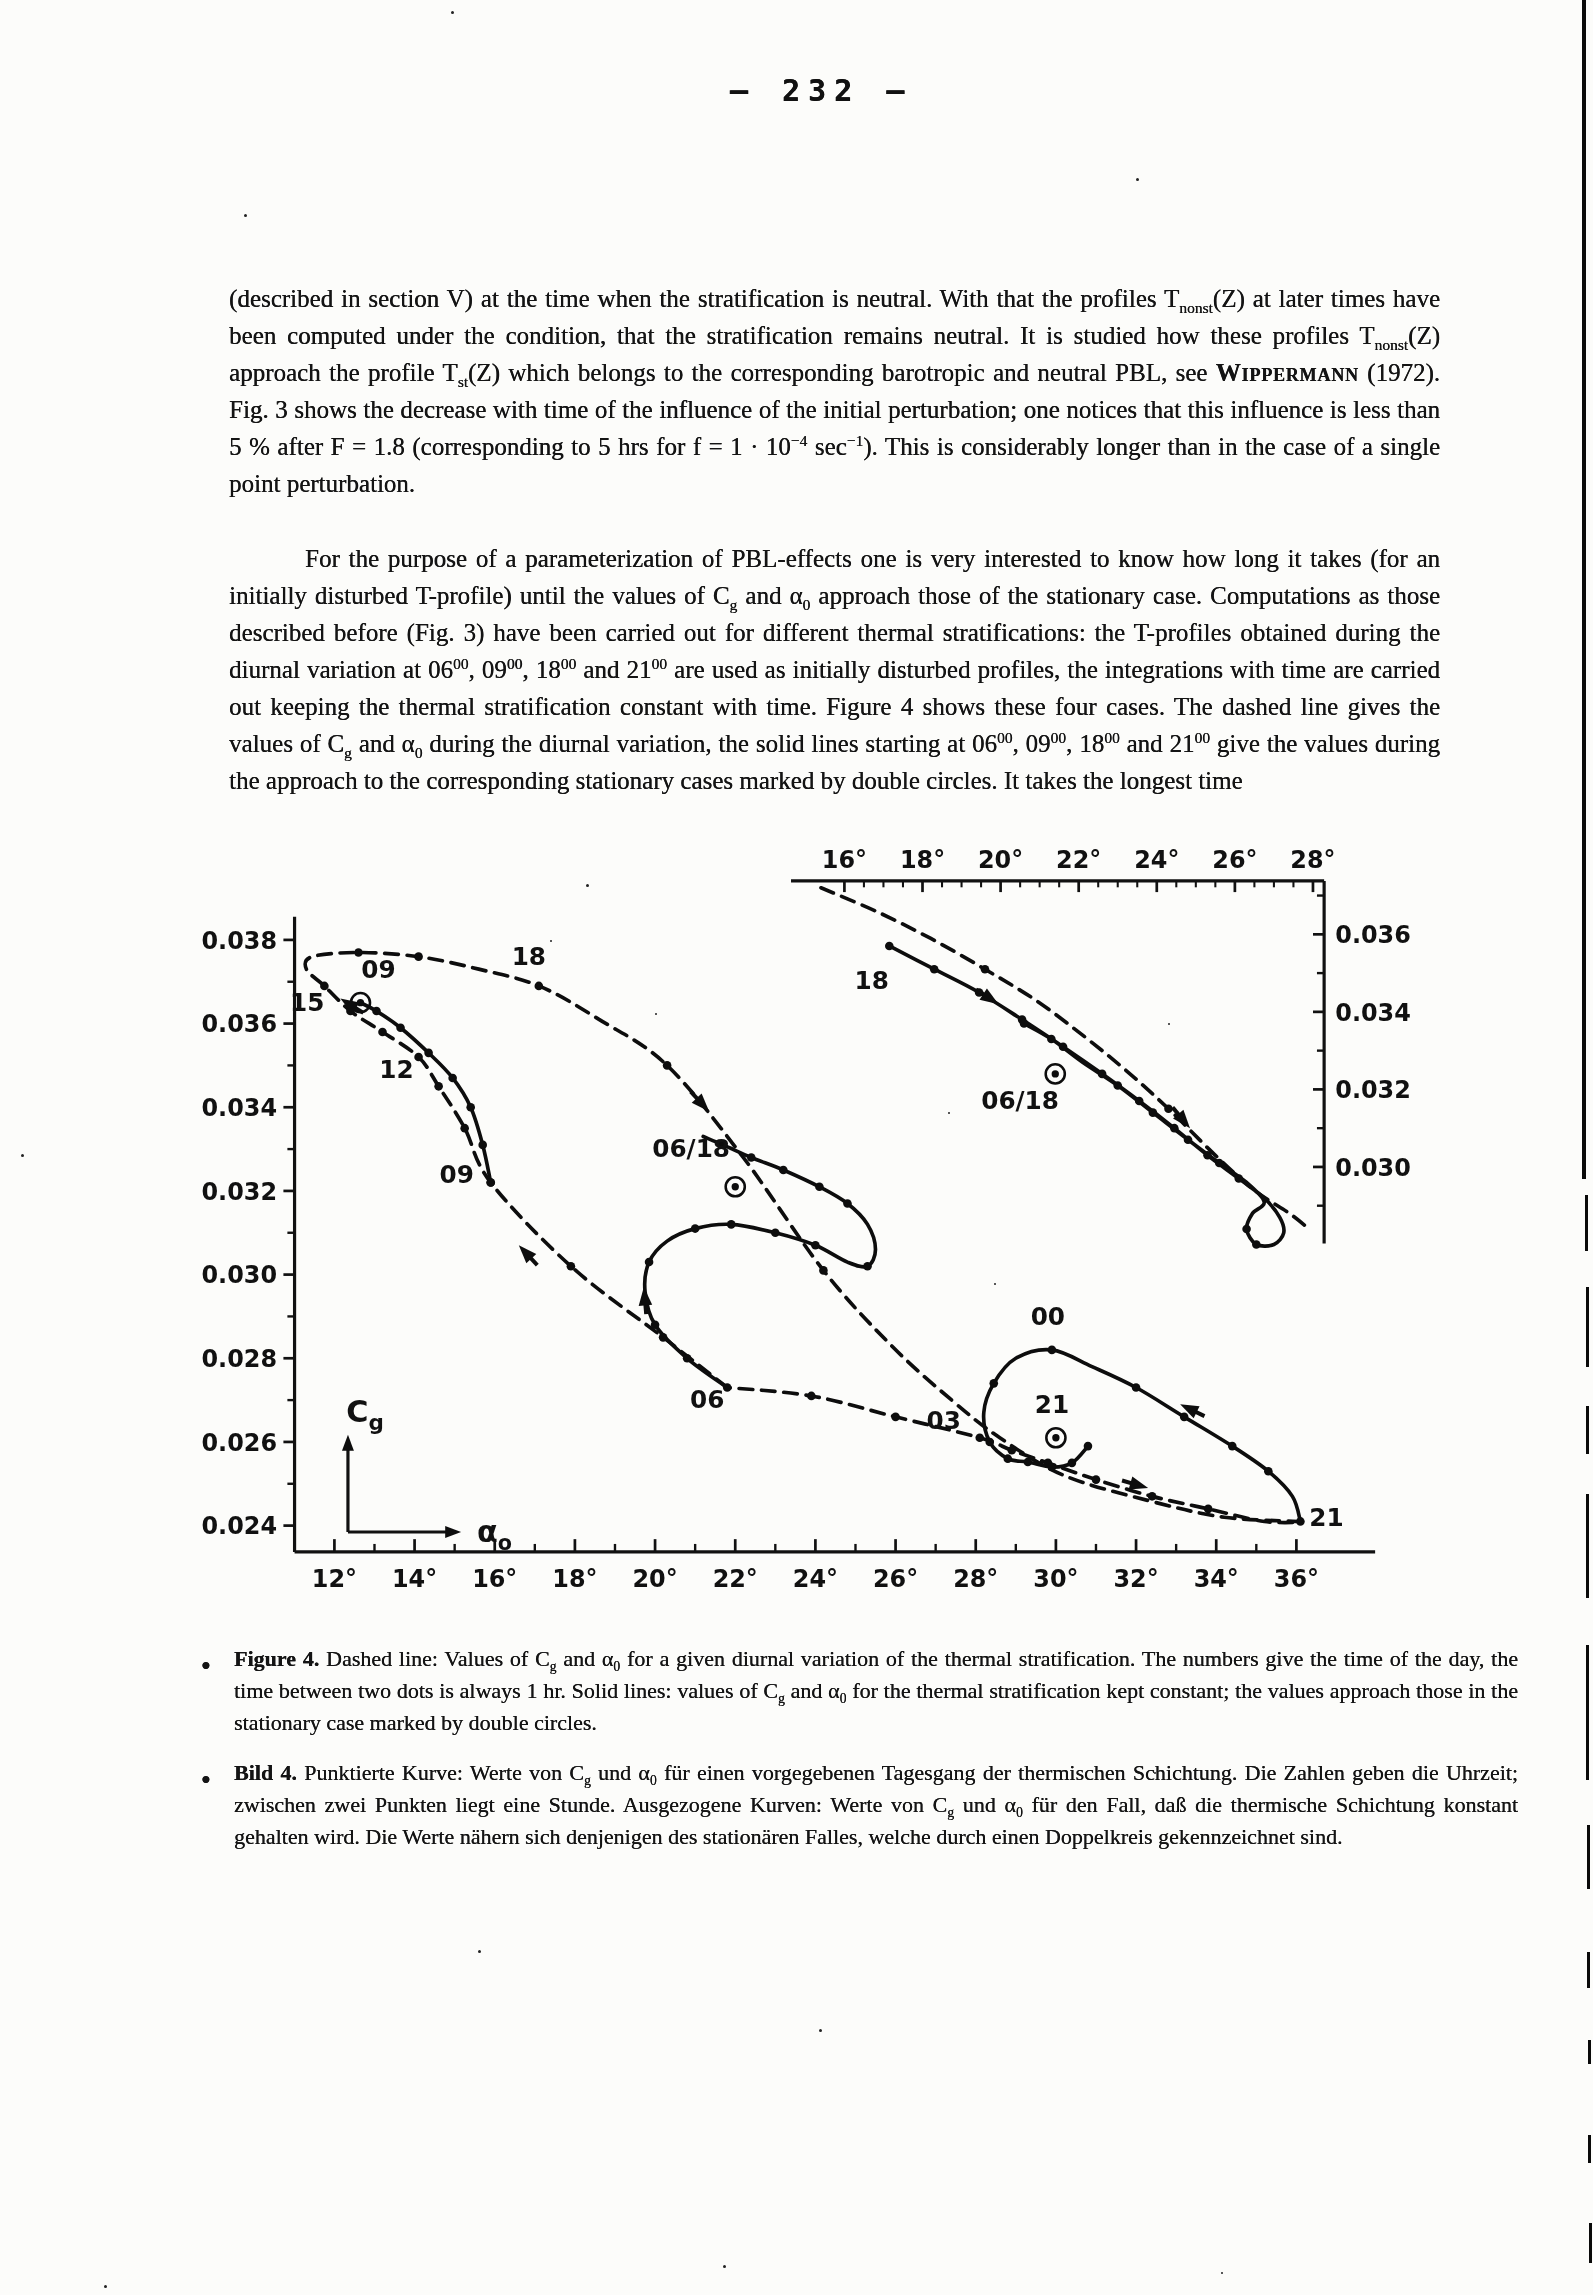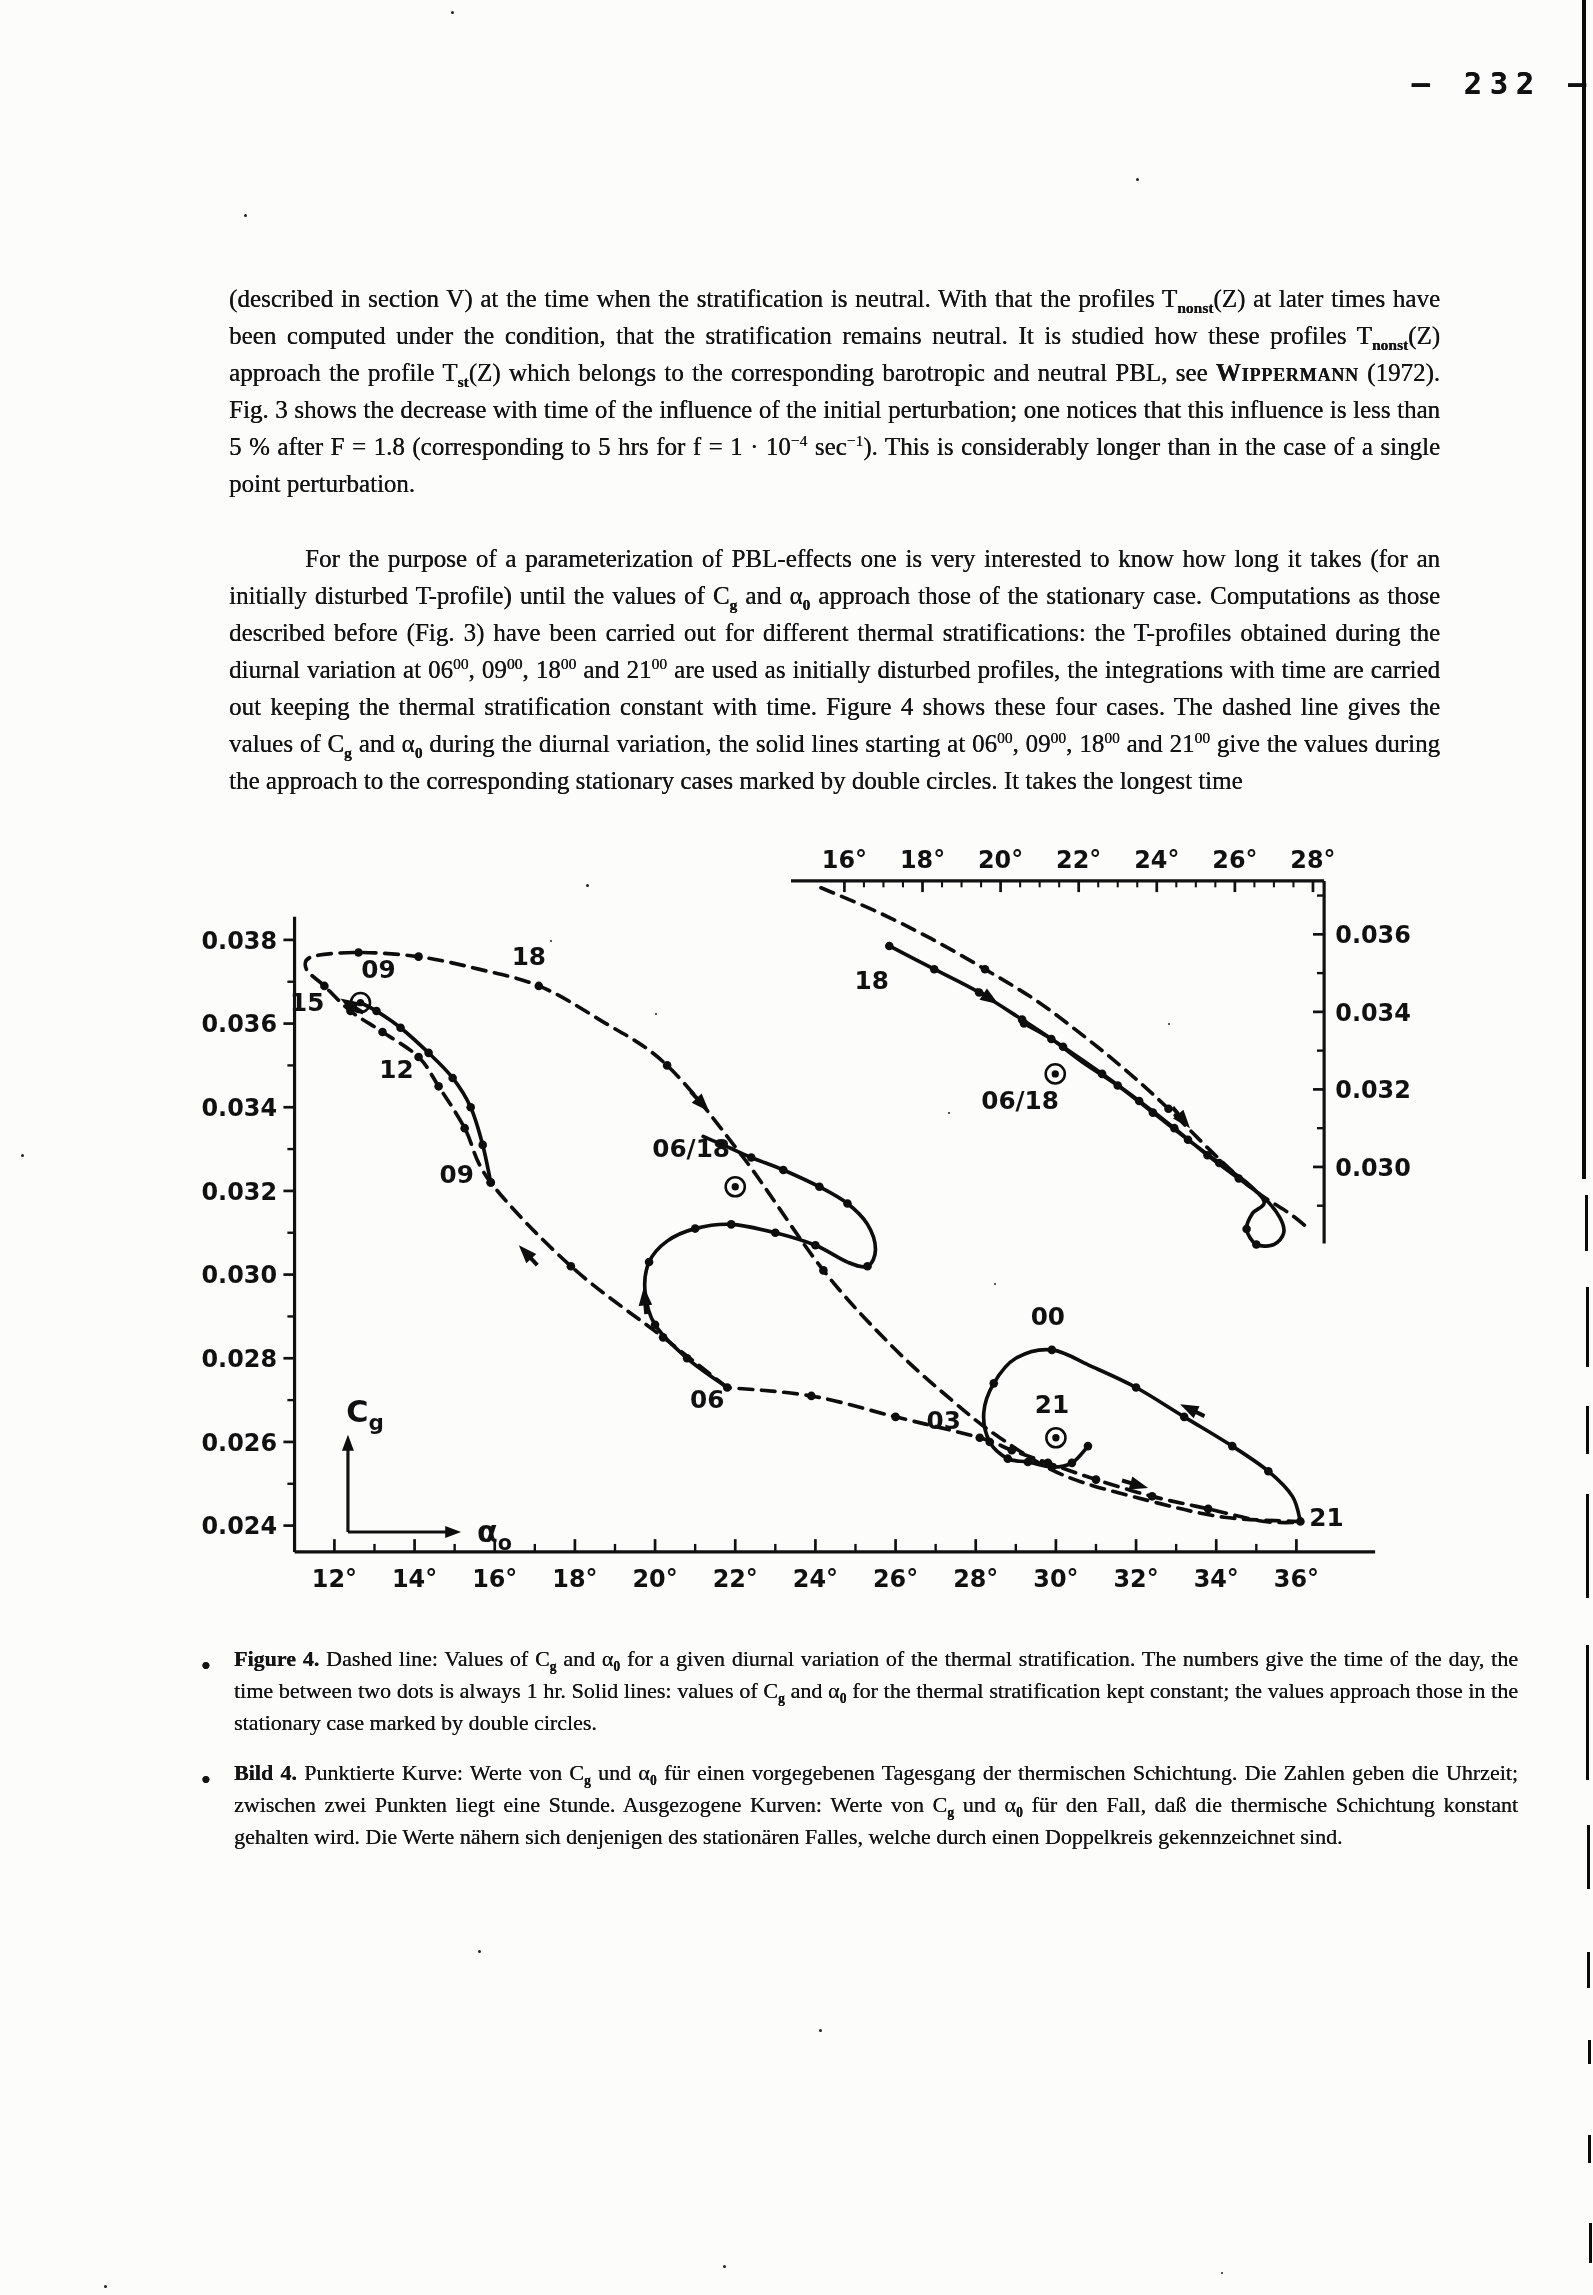--- a/index.html
+++ b/index.html
@@ -1,24 +1,24 @@
 <!DOCTYPE html>
 <html style="font-size:12.7px"><head>
 <meta charset="utf-8">
 <style>
   html,body{margin:0;padding:0;background:#e8e8e6;}
   #page{position:relative;width:1594px;height:2295px;background:#fcfcfa;color:#111;
         font-family:"Liberation Serif",serif;overflow:hidden;}
   .txt{position:absolute;font-size:25px;line-height:37px;text-align:justify;
        color:#141414;text-shadow:0.3px 0 0 #141414;}
-  #pagenum{position:absolute;top:66px;left:48px;width:1546px;text-align:right;
+  #pagenum{position:absolute;top:73px;left:48px;width:1546px;text-align:center;
            font-family:"DejaVu Sans Mono",monospace;font-weight:bold;font-size:30px;
            letter-spacing:8px;text-shadow:0.4px 0 0 #111;}
   .indent{ text-indent:76px; }
-  sub.s{font-size:62%;line-height:0;font-weight:bold;}
+  sub.s{font-size:62%;line-height:0;}
   sup.s{font-size:62%;line-height:0;}
   .sc{font-variant:small-caps;letter-spacing:0.8px;font-weight:bold;}
   .caption{position:absolute;left:201px;width:1284px;padding-left:33px;font-size:22px;
            line-height:32px;text-align:justify;color:#141414;text-shadow:0.2px 0 0 #141414;}
   .caption .bullet{position:absolute;left:0;top:5.6px;font-size:16px;}
   .caption b{font-weight:bold;margin-top:26px;}
   svg text{font-family:"DejaVu Sans",sans-serif;fill:#111;}
   .speck{position:absolute;background:#222;border-radius:50%;}
   .edge{position:absolute;background:#0a0a0a;}
 </style>

